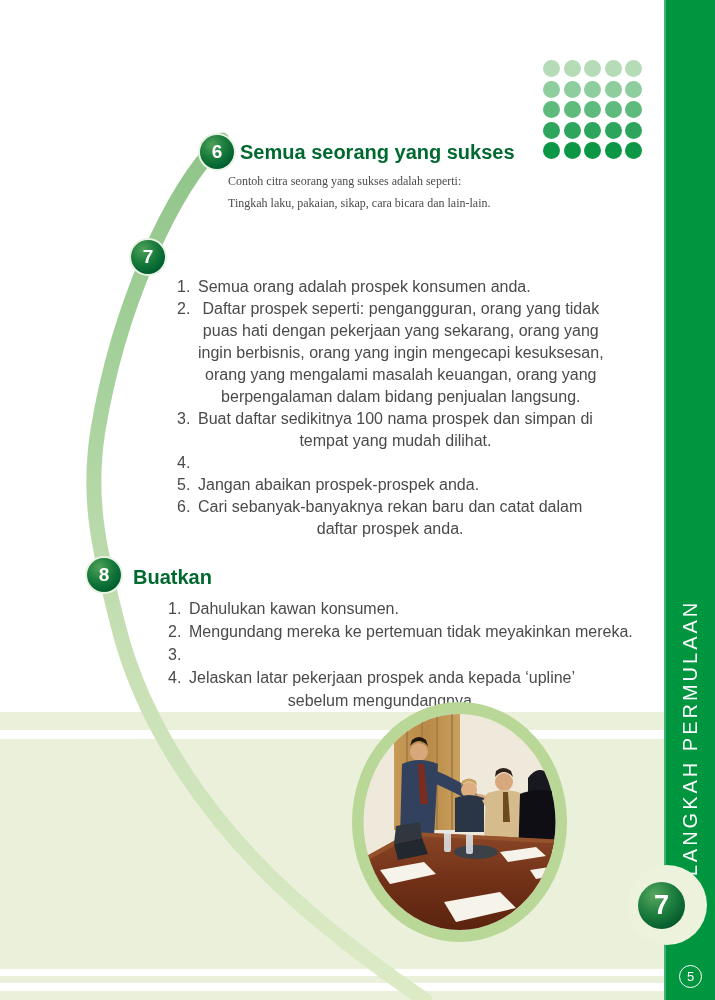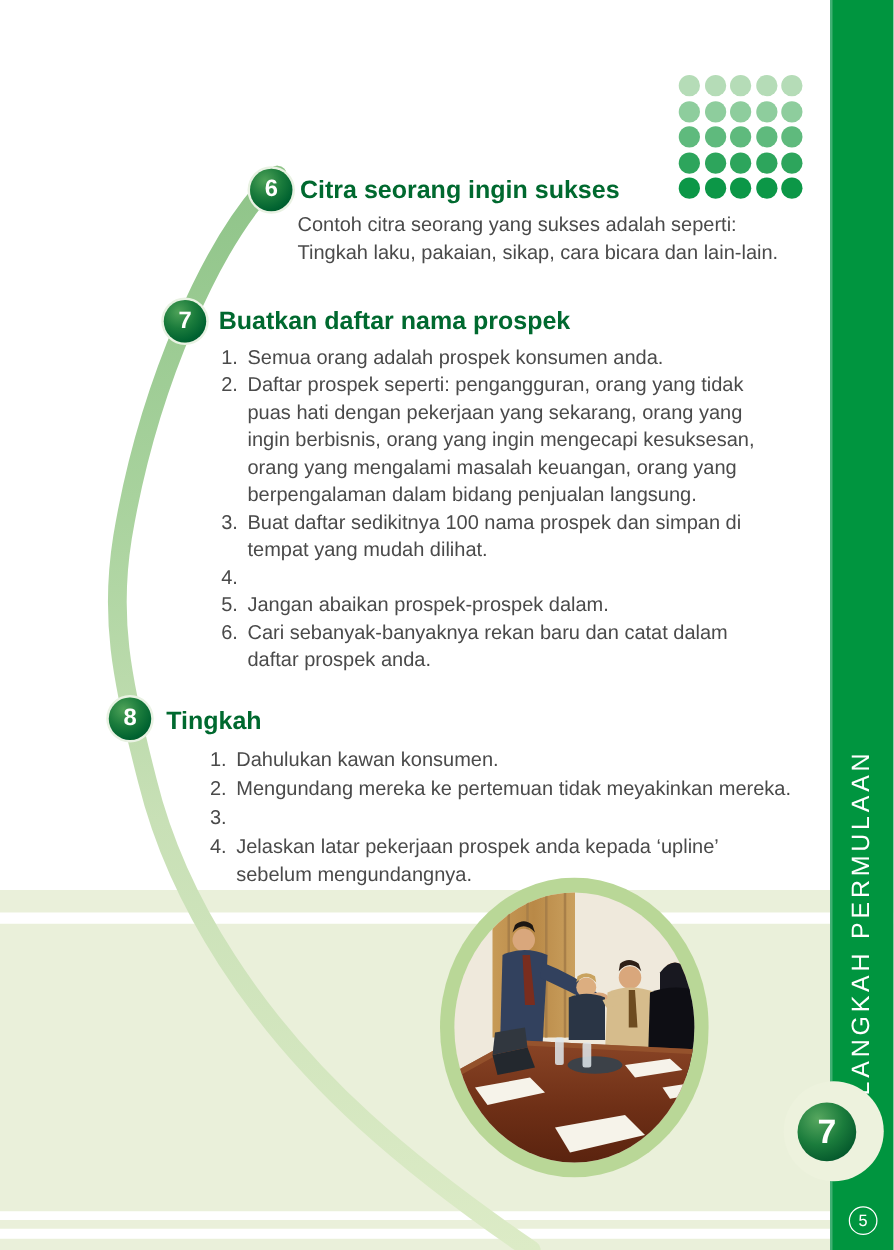--- a/index.html
+++ b/index.html
@@ -35,27 +35,27 @@
   }
   .badge.b6{left:200px;top:135px;}
   .badge.b7{left:131px;top:240px;}
   .badge.b8{left:87px;top:558px;}
   
   .h{position:absolute;color:#00692f;font-weight:bold;font-size:20px;white-space:nowrap;}
   .h.h6{left:240px;top:141px;}
   .h.h7{left:175px;top:246px;}
   .h.h8{left:133px;top:566px;}
   .body6{
-    position:absolute;left:238px;top:170px;width:420px;
-    color:#4a4a4a;font-size:16px;line-height:22px;white-space:pre-line;
+    position:absolute;left:228px;top:170px;width:420px;
+    color:#4a4a4a;font-size:12px;line-height:22px;white-space:pre-line;font-family:Liberation Serif, serif;
   }
   .list{position:absolute;color:#4a4a4a;font-size:16px;}
   .list .li{display:flex;align-items:flex-start;}
   .list .n{flex:none;width:21px;}
-  .list .t{white-space:pre-line;}
+  .list .t{white-space:pre-line;text-align:center;}
   .list.l7{left:177px;top:276px;width:470px;line-height:22px;}
   .list.l8{left:168px;top:597px;width:525px;line-height:23px;}
   
   .photo{position:absolute;left:352px;top:702px;width:215px;height:240px;}
   
   .pg-halo{position:absolute;left:627px;top:865px;width:80px;height:80px;border-radius:50%;background:#edf2dd;}
   .pg-num{
     position:absolute;left:638px;top:882px;width:47px;height:47px;border-radius:50%;
     background:radial-gradient(circle at 35% 28%, #57a75f 0%, #1b7c3c 45%, #005229 85%, #00441f 100%);
     color:#fff;font-weight:bold;font-size:27px;
@@ -118,28 +118,27 @@
       <div class="dot" style="background: rgb(12, 151, 71);"></div>
       <div class="dot" style="background: rgb(12, 151, 71);"></div>
       <div class="dot" style="background: rgb(12, 151, 71);"></div>
       <div class="dot" style="background: rgb(12, 151, 71);"></div>
       <div class="dot" style="background: rgb(12, 151, 71);"></div>
     </div>
 
   <div class="badge b6">
     <span>6</span>
   </div>
-  <div class="h h6">Citra seorang ingin sukses</div>
+  <div class="h h6">Semua seorang yang sukses</div>
   <div class="body6">Contoh citra seorang yang sukses adalah seperti:
 Tingkah laku, pakaian, sikap, cara bicara dan lain-lain.</div>
 
   <div class="badge b7">
     <span>7</span>
   </div>
-  <div class="h h7">Buatkan daftar nama prospek</div>
   <div class="list l7">
     <div class="li">
       <span class="n">1.</span>
       <span class="t">Semua orang adalah prospek konsumen anda.</span>
     </div>
     <div class="li">
       <span class="n">2.</span>
       <span class="t">Daftar prospek seperti: pengangguran, orang yang tidak
 puas hati dengan pekerjaan yang sekarang, orang yang
 ingin berbisnis, orang yang ingin mengecapi kesuksesan,
@@ -149,33 +148,33 @@
     <div class="li">
       <span class="n">3.</span>
       <span class="t">Buat daftar sedikitnya 100 nama prospek dan simpan di
 tempat yang mudah dilihat.</span>
     </div>
     <div class="li">
       <span class="n">4.</span>
     </div>
     <div class="li">
       <span class="n">5.</span>
-      <span class="t">Jangan abaikan prospek-prospek dalam.</span>
+      <span class="t">Jangan abaikan prospek-prospek anda.</span>
     </div>
     <div class="li">
       <span class="n">6.</span>
       <span class="t">Cari sebanyak-banyaknya rekan baru dan catat dalam
 daftar prospek anda.</span>
     </div>
   </div>
 
   <div class="badge b8">
     <span>8</span>
   </div>
-  <div class="h h8">Tingkah</div>
+  <div class="h h8">Buatkan</div>
   <div class="list l8">
     <div class="li">
       <span class="n">1.</span>
       <span class="t">Dahulukan kawan konsumen.</span>
     </div>
     <div class="li">
       <span class="n">2.</span>
       <span class="t">Mengundang mereka ke pertemuan tidak meyakinkan mereka.</span>
     </div>
     <div class="li">

